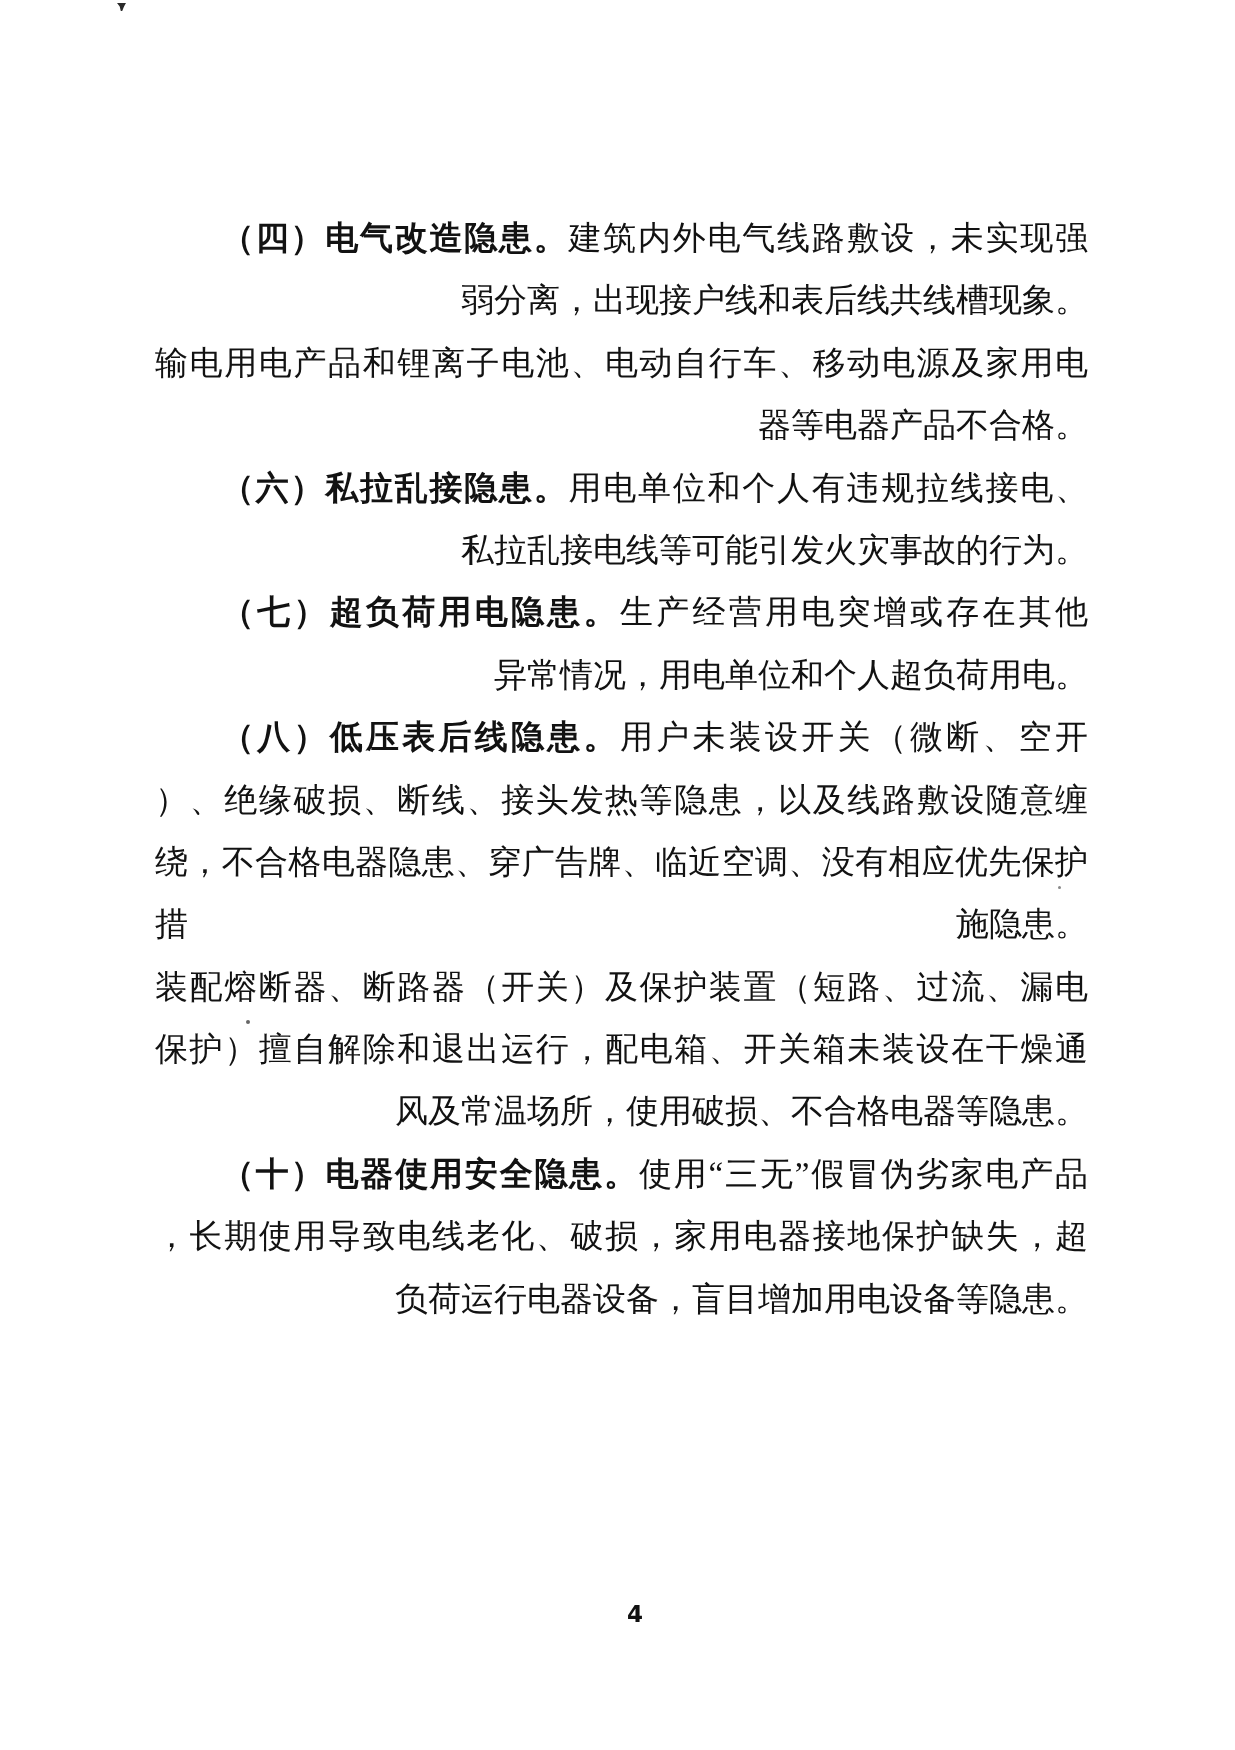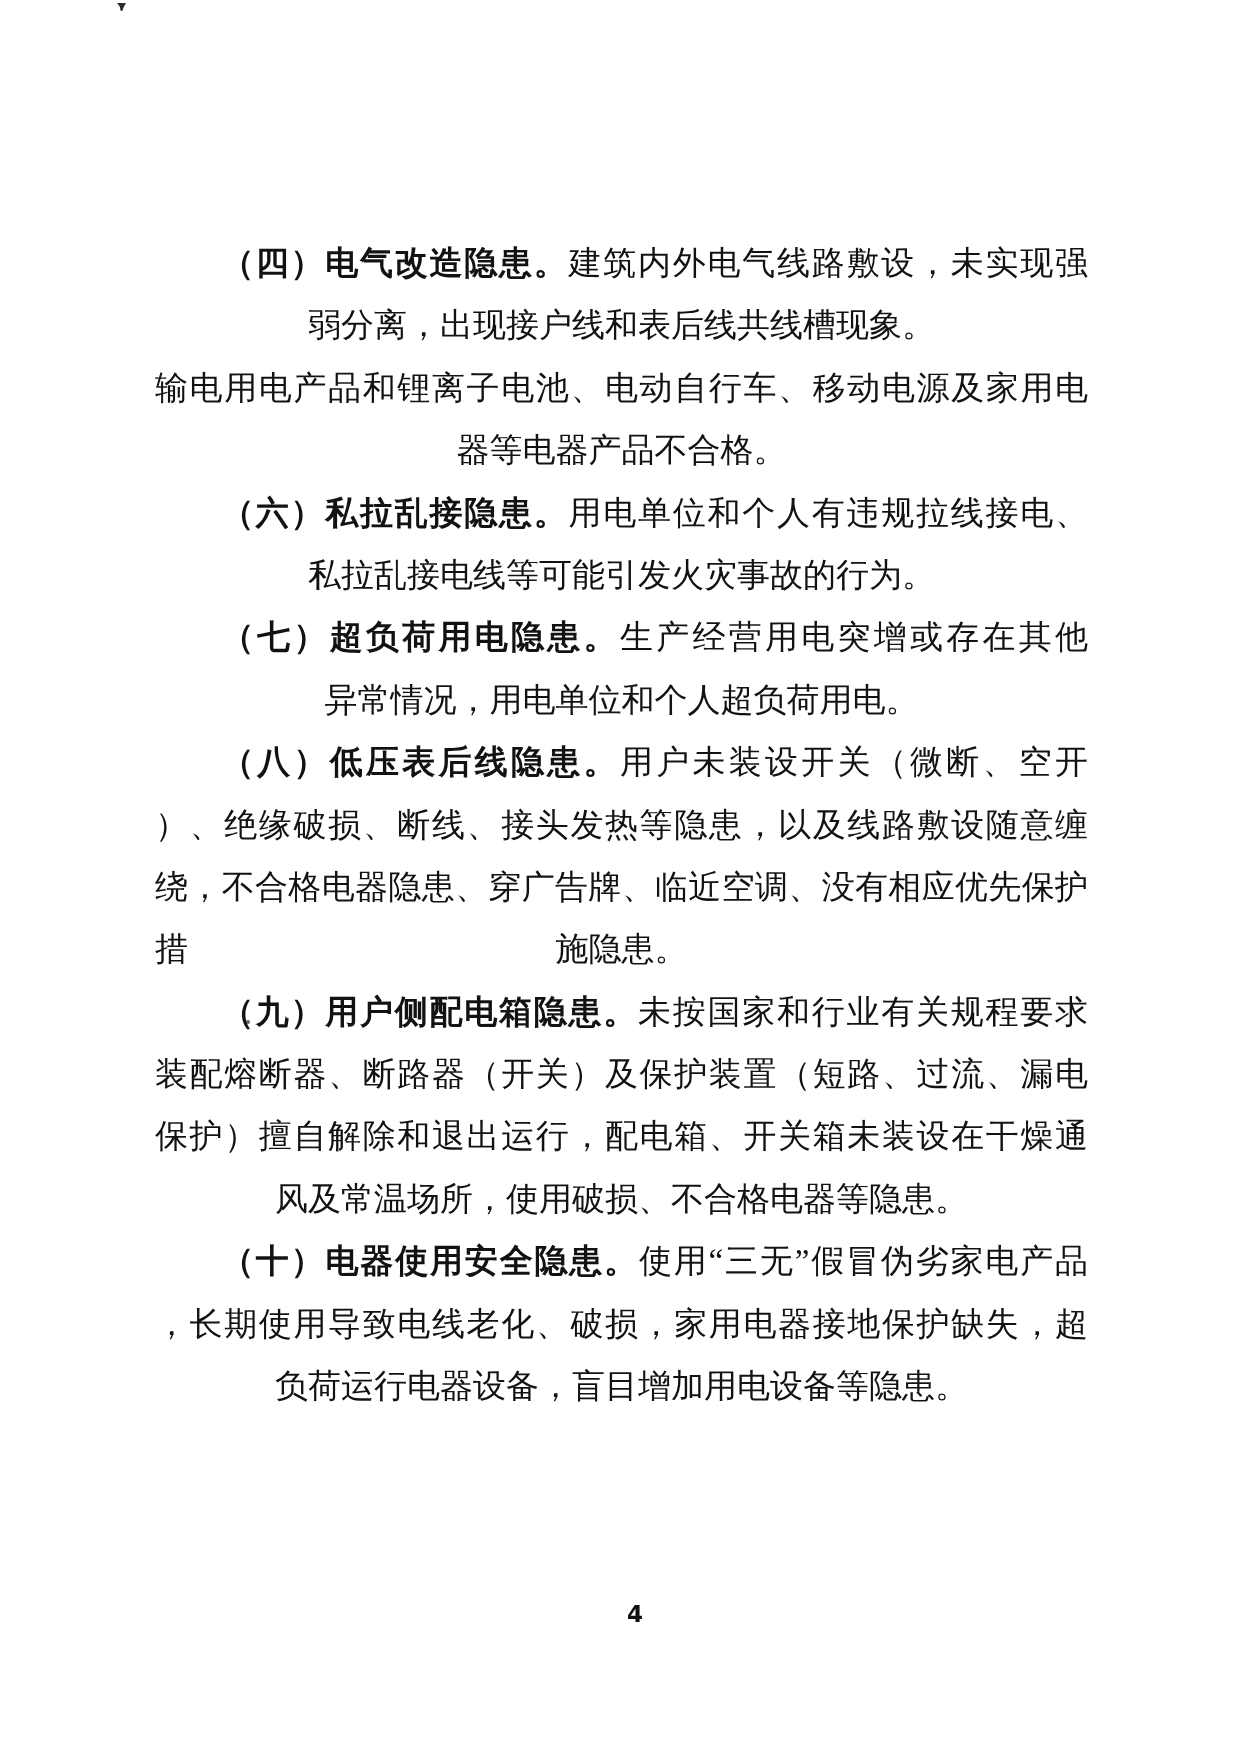--- a/index.html
+++ b/index.html
@@ -8,28 +8,28 @@
     width: 1235px;
     height: 1750px;
     background: #ffffff;
     overflow: hidden;
     font-family: "Liberation Serif", "DejaVu Serif", serif;
     color: #121212;
   }
   .textblock {
     position: absolute;
     left: 155px;
-    top: 232px;
+    top: 207px;
     width: 933px;
   }
   .line {
     height: 62.4px;
     line-height: 62.4px;
     font-size: 33px;
-    text-align: center;
+    text-align: right;
     white-space: normal;
   }
   .fill {
     text-align: justify;
     text-align-last: justify;
     text-justify: inter-character;
   }
   .indent { text-indent: 66px; }
   .b { font-weight: 700; }
   .pagenum {
@@ -92,21 +92,20 @@
     <div class="line"><span>私拉乱接电线等可能引发火灾事故的行为。</span></div>
 
     <div class="line indent fill"><span class="b">（七）超负荷用电隐患。</span><span>生产经营用电突增或存在其他</span></div>
     <div class="line"><span>异常情况，用电单位和个人超负荷用电。</span></div>
 
     <div class="line indent fill"><span class="b">（八）低压表后线隐患。</span><span>用户未装设开关（微断、空开</span></div>
     <div class="line fill"><span>）、绝缘破损、断线、接头发热等隐患，以及线路敷设随意缠</span></div>
     <div class="line fill"><span>绕，不合格电器隐患、穿广告牌、临近空调、没有相应优先保护措</span></div>
     <div class="line"><span>施隐患。</span></div>
 
-    <div class="line indent fill"><span class="b">（九）用户侧配电箱隐患。</span><span>未按国家和行业有关规程要求</span></div>
     <div class="line fill"><span>装配熔断器、断路器（开关）及保护装置（短路、过流、漏电</span></div>
     <div class="line fill"><span>保护）擅自解除和退出运行，配电箱、开关箱未装设在干燥通</span></div>
     <div class="line"><span>风及常温场所，使用破损、不合格电器等隐患。</span></div>
 
     <div class="line indent fill"><span class="b">（十）电器使用安全隐患。</span><span>使用“三无”假冒伪劣家电产品</span></div>
     <div class="line fill"><span>，长期使用导致电线老化、破损，家用电器接地保护缺失，超</span></div>
     <div class="line"><span>负荷运行电器设备，盲目增加用电设备等隐患。</span></div>
 
   </div>
 

